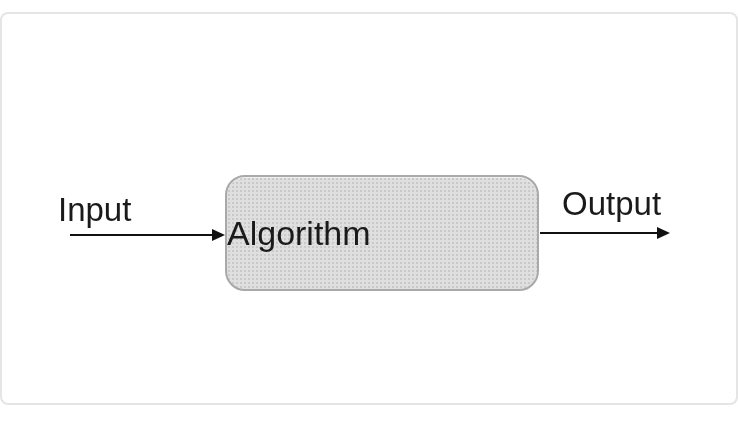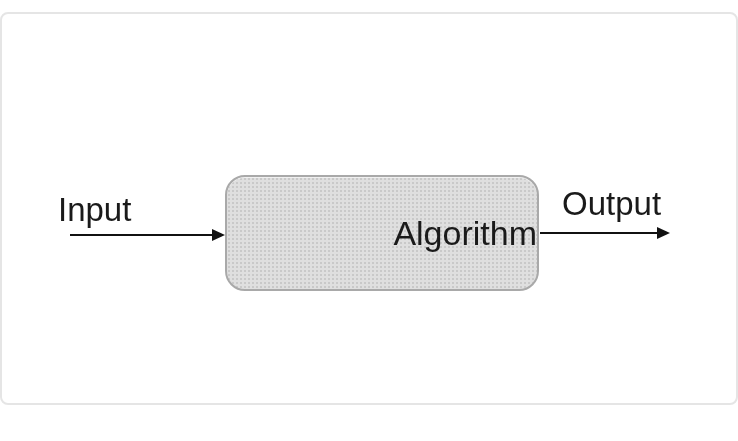--- a/index.html
+++ b/index.html
@@ -38,21 +38,21 @@
     height: 116px;
     box-sizing: border-box;
     border: 2px solid var(--box-border, #a9a9a9);
     border-radius: 20px;
     background-color: var(--box-fill, #dfdfdf);
     background-image: radial-gradient(var(--box-dot, #c9c9c9) 0.8px, transparent 0.9px);
     background-size: 4px 4px;
     box-shadow: inset 0 1px 0 rgba(255,255,255,0.55);
     display: flex;
     align-items: center;
-    justify-content: flex-end;
+    justify-content: flex-start;
   }
   .algorithm-box .box-label {
     font-size: 34px;
     color: var(--text, #1a1a1a);
     white-space: nowrap;
     user-select: none;
   }
 
   .arrow-line {
     position: absolute;

